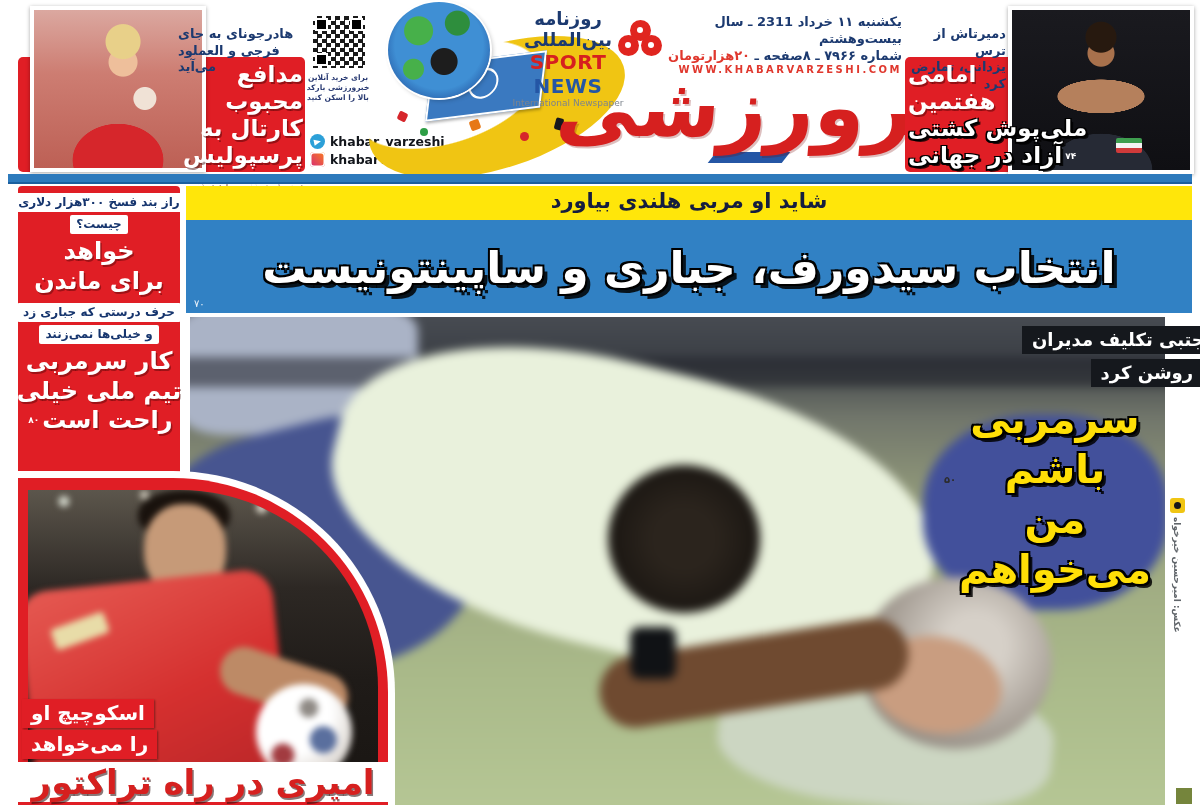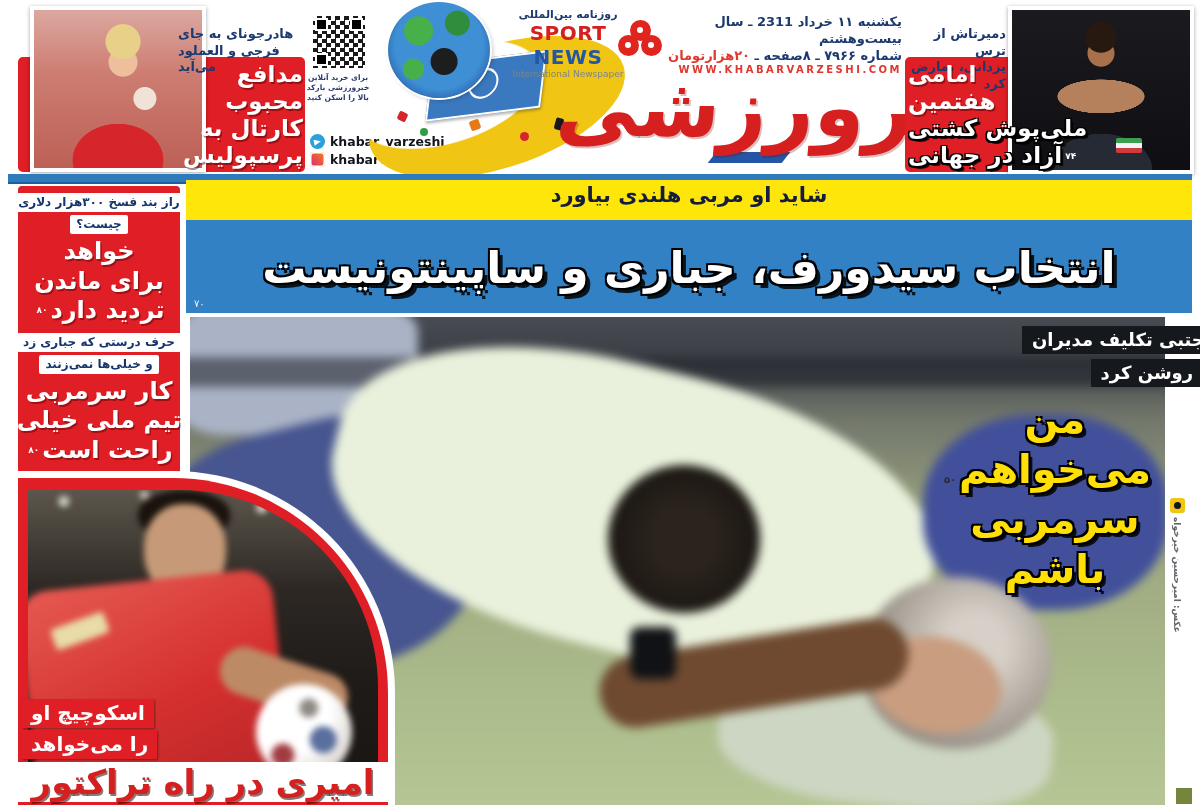--- a/index.html
+++ b/index.html
@@ -32,21 +32,21 @@
   
   .globe{left:388px;top:2px;width:102px;height:96px;border-radius:50%;
     background:
       radial-gradient(circle at 30% 30%, #47b04a 0 14px, transparent 15px),
       radial-gradient(circle at 68% 22%, #2e8e3d 0 12px, transparent 13px),
       radial-gradient(circle at 55% 62%, #1d1d1d 0 13px, transparent 14px),
       radial-gradient(circle at 25% 70%, #47b04a 0 10px, transparent 11px),
       radial-gradient(circle at 50% 45%, #3f8fd4 0 60%, #2e6cb5 75%);
     box-shadow:0 0 0 2px #fff,2px 2px 5px rgba(0,0,0,.3);}
   .mast-text{left:492px;top:8px;width:152px;text-align:center;}
-  .mast-fa{font-size:11px;font-weight:bold;color:#1c3a70;}
+  .mast-fa{font-size:18px;font-weight:bold;color:#1c3a70;}
   .mast-en{font-size:20px;font-weight:bold;letter-spacing:.5px;}
   .mast-en .sp{color:#d6201f;} .mast-en .nw{color:#2456a5;}
   .mast-sub{font-size:9px;color:#7d848c;}
   .swoosh{left:364px;top:46px;width:266px;height:122px;transform:rotate(-18deg);border-radius:50%;
     background:radial-gradient(ellipse at 34% 28%, transparent 38%, #f0c513 39% 80%, transparent 81%);}
   .field{left:428px;top:58px;width:112px;height:52px;background:#3a79c0;border:2px solid #fff;transform:rotate(-7deg) skewX(-14deg);box-shadow:1px 2px 3px rgba(0,0,0,.3);}
   .field::after{content:"";position:absolute;left:38px;top:8px;width:26px;height:26px;border:2px solid #fff;border-radius:50%;}
   .dot{position:absolute;border-radius:2px;}
   .logotype{left:548px;top:50px;width:470px;height:120px;font-size:82px;font-weight:bold;color:#d6201f;text-align:center;line-height:116px;transform:skewX(-5deg);text-shadow:2px 2px 0 rgba(120,0,0,.25);white-space:nowrap;}
   .lg-acc1{left:712px;top:152px;width:74px;height:11px;background:#2456a5;transform:skewX(-38deg);}
@@ -68,21 +68,21 @@
       radial-gradient(ellipse 72px 28px at 50% 54%, #b5805c 0 60%, transparent 61%),
       radial-gradient(ellipse 82px 58px at 50% 100%, #262a35 0 62%, transparent 63%),
       linear-gradient(180deg,#1a1a1f 0%,#0f0f13 100%);}
   .flag{left:1116px;top:138px;width:26px;height:15px;background:linear-gradient(180deg,#3e9e4f 33%,#f4f4f4 33% 66%,#cf3a3a 66%);border-radius:2px;}
   .tr-kicker{left:903px;top:26px;width:103px;text-align:right;}
   .tr-headline{left:908px;top:61px;width:215px;text-align:left;}
   .outl{text-shadow:-1.5px -1.5px 0 #000,1.5px -1.5px 0 #000,-1.5px 1.5px 0 #000,1.5px 1.5px 0 #000,3px 3px 0 rgba(0,0,0,.8);}
   .ref{font-size:9px;font-weight:bold;vertical-align:middle;margin:0 3px;text-shadow:none;color:#fff;}
   
   .divider{left:8px;top:174px;width:1184px;height:8px;background:#2d7abc;border-bottom:2px solid #1b5f9e;}
-  .kicker-strip{left:186px;top:180px;width:1006px;height:40px;background:#ffe60a;text-align:center;font-size:21px;font-weight:bold;color:#151d3f;line-height:31px;}
+  .kicker-strip{left:186px;top:186px;width:1006px;height:40px;background:#ffe60a;text-align:center;font-size:21px;font-weight:bold;color:#151d3f;line-height:31px;}
   .headline-strip{left:186px;top:220px;width:1006px;height:93px;background:#3181c4;text-align:center;}
   .lead-h{font-size:44px;font-weight:bold;color:#fff;line-height:95px;white-space:nowrap;
     text-shadow:-2px -2px 0 #000,2px -2px 0 #000,-2px 2px 0 #000,2px 2px 0 #000,5px 5px 0 rgba(0,0,0,.85);}
   .lead-ref{position:absolute;left:8px;bottom:4px;font-size:10px;color:#eaf2fa;font-weight:normal;}
   
   .left-col{left:18px;top:186px;width:162px;height:302px;border-radius:4px;display:flex;flex-direction:column;align-items:center;padding-top:7px;box-sizing:border-box;}
   .chip{background:#fff;color:#16356e;font-size:12px;font-weight:bold;line-height:17px;padding:1px 6px;border-radius:2px;white-space:nowrap;margin-bottom:3px;}
   .lc-h{color:#fff;font-weight:bold;font-size:24px;line-height:29.5px;text-shadow:1.5px 2px 0 rgba(60,0,0,.4);white-space:nowrap;}
   .lc-gap{height:7px;}
   
@@ -228,21 +228,20 @@
   <div class="abs headline-strip">
     <div class="lead-h rtl">انتخاب سیدورف، جباری و ساپینتونیست</div>
     <div class="lead-ref">۷۰</div>
   </div>
 
   <div class="abs left-col red-bg rtl">
     <div class="chip">راز بند فسخ ۳۰۰هزار دلاری</div>
     <div class="chip">چیست؟</div>
     <div class="lc-h">خواهد</div>
     <div class="lc-h">برای ماندن</div>
-    <div class="lc-h"><span>تردید دارد</span><span class="ref">۸۰</span></div>
     <div class="lc-gap"></div>
     <div class="chip">حرف درستی که جباری زد</div>
     <div class="chip">و خیلی‌ها نمی‌زنند</div>
     <div class="lc-h">کار سرمربی</div>
     <div class="lc-h">تیم ملی خیلی</div>
     <div class="lc-h"><span>راحت است</span><span class="ref">۸۰</span></div>
   </div>
 
   <div class="abs main-photo">
     <div class="m-art">
@@ -259,22 +258,22 @@
         <div class="m-arm"></div>
         <div class="m-watch"></div>
     </div>
   </div>
 
   <div class="abs po-kickers rtl">
     <div class="po-chip">مجتبی تکلیف مدیران</div>
     <div class="po-chip">را روشن کرد</div>
   </div>
   <div class="abs po-headline rtl">
+    <div>سرمربی باشم</div>
     <div>من می‌خواهم</div>
-    <div>سرمربی باشم</div>
   </div>
   <div class="abs po-ref">۵۰</div>
 
   <div class="abs credit">
     <div class="cam"></div>
     <div class="credit-text rtl">عکس: امیرحسین خیرخواه</div>
   </div>
 
   <div class="abs bl-block red-bg">
     <div class="bl-photo">

